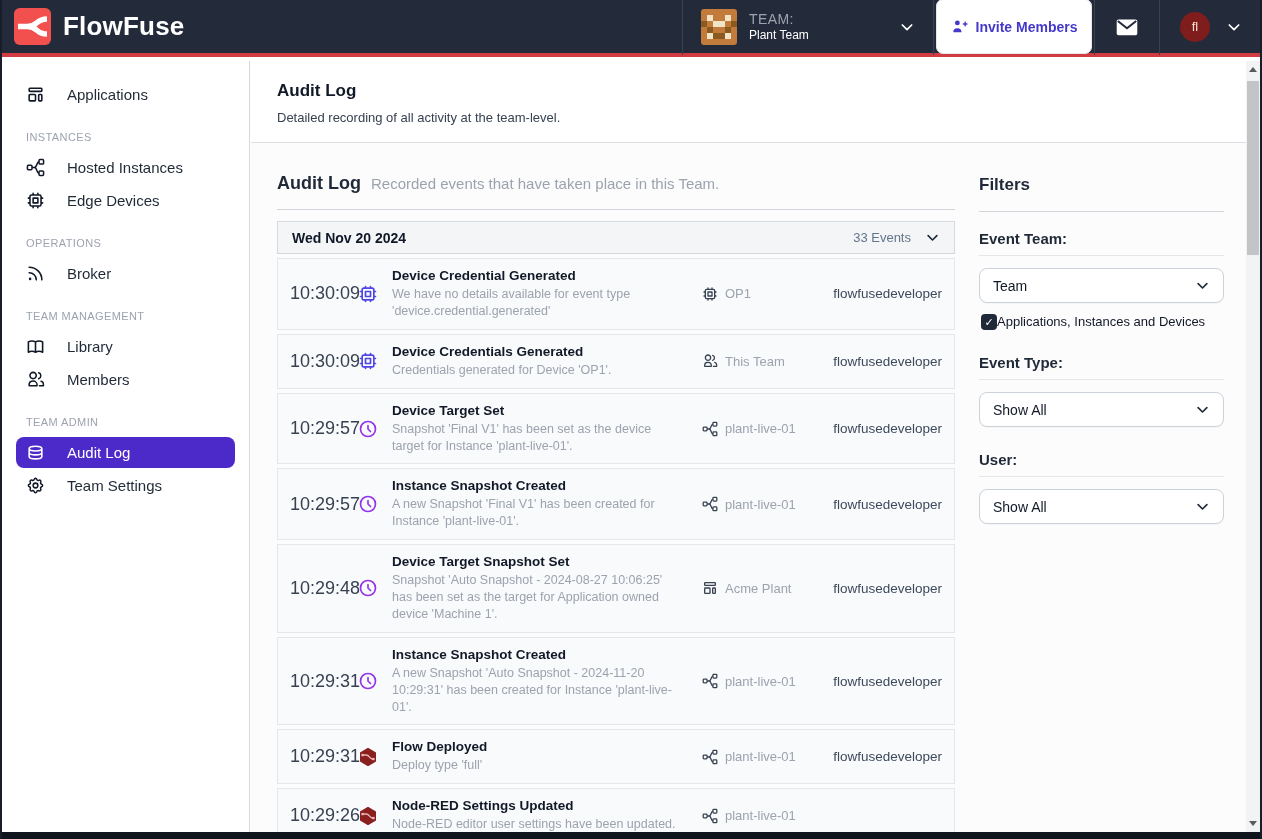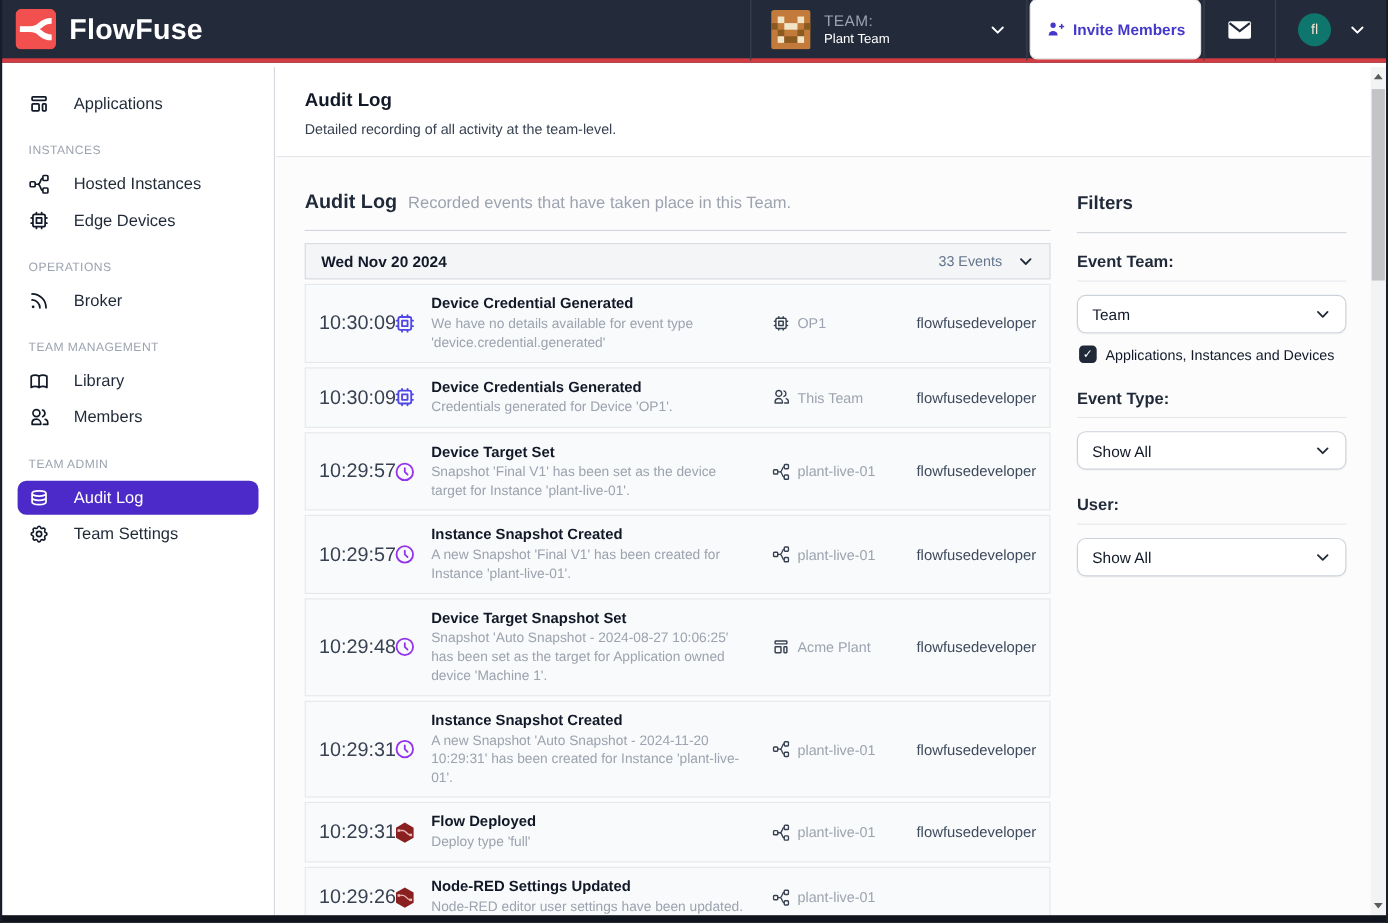--- a/index.html
+++ b/index.html
@@ -34,21 +34,21 @@
   .invite-btn {
     display:flex; align-items:center; gap:8px; background:#fff; color:#4338ca;
     border:1px solid #e5e7eb; border-radius:7px; padding:18px 14px;
     font-size:14px; font-weight:bold; cursor:pointer;
   }
   .invite-btn svg { width:17px; height:17px; }
   .mail-wrap { width:64px; display:flex; justify-content:center; align-items:center; height:57px; cursor:pointer; }
   .mail-wrap svg { width:26px; height:26px; }
   .profile-wrap { display:flex; align-items:center; gap:16px; padding:0 20px; height:57px; cursor:pointer; }
   .user-avatar {
-    width:30px; height:30px; border-radius:50%; background:#0f766e;
+    width:30px; height:30px; border-radius:50%; background:#7f1d1d;
     color:#f4e3d4; font-size:13px; display:flex; align-items:center; justify-content:center;
   }
 
   
   .sidebar {
     position:absolute; top:61px; left:2px; bottom:7px; width:248px;
     background:#fff; border-right:1px solid #d4d7dc; padding-top:16px; overflow:hidden;
   }
   .side-item {
     display:flex; align-items:center; gap:22px; height:31px; margin:2px 14px;
@@ -106,21 +106,21 @@
   .filters-hr { border:none; border-top:1px solid #d1d5db; margin:16px 0 18px; }
   .f-label { font-size:15px; font-weight:bold; color:#1f2937; }
   .f-label-hr { border:none; border-top:1px solid #e5e7eb; margin:8px 0 12px; }
   .f-select {
     display:flex; align-items:center; justify-content:space-between;
     border:1px solid #cbd2da; border-radius:8px; background:#fff; height:35px;
     padding:0 13px; font-size:14px; color:#111827; cursor:pointer;
     box-shadow:0 1px 1px rgba(0,0,0,.03);
   }
   .f-select svg { width:15px; height:15px; color:#1f2937; }
-  .f-check-row { display:flex; align-items:center; gap:8px; margin:11px 2px 24px; cursor:pointer; }
+  .f-check-row { display:flex; align-items:flex-start; margin:11px 2px 24px; cursor:pointer; }
   .f-checkbox {
     width:16px; height:16px; border-radius:4px; background:#1f2937;
     display:flex; align-items:center; justify-content:center; flex:0 0 auto;
   }
   .f-checkbox::after { content:"✓"; color:#fff; font-size:11px; font-weight:bold; line-height:1; }
   .f-check-label { font-size:13px; color:#111827; }
   .f-gap { height:24px; }
 
   
   .scrollbar {

